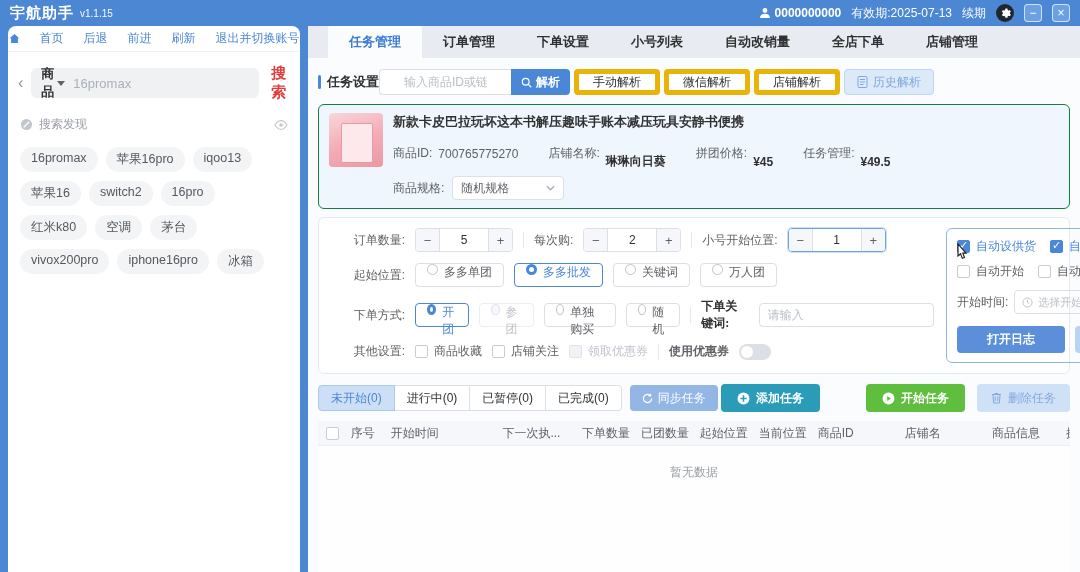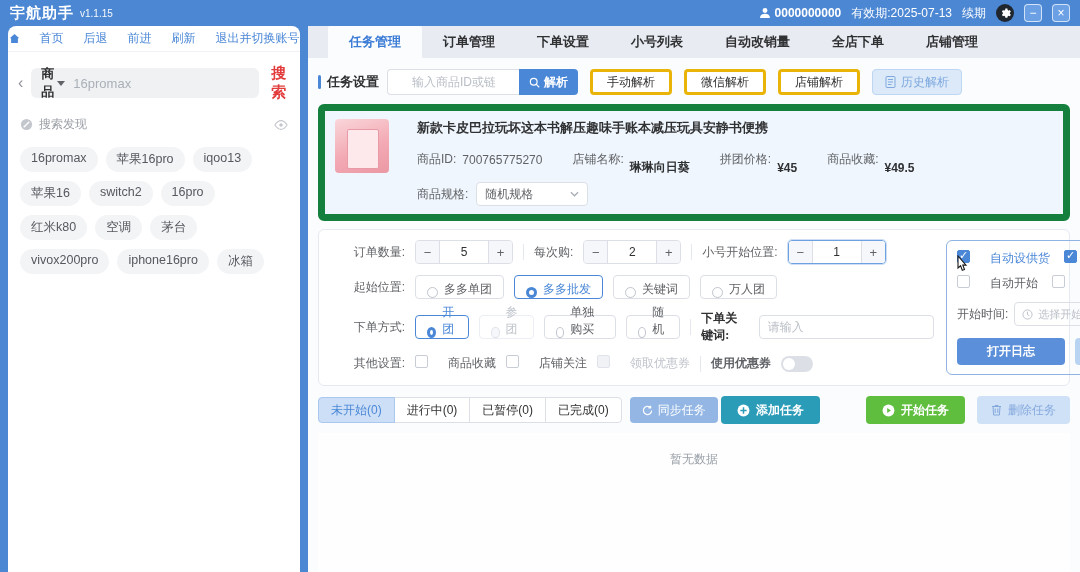--- a/index.html
+++ b/index.html
@@ -44,37 +44,37 @@
   .tag { background:#f3f4f6; border-radius:13px; padding:4px 11px; font-size:12.5px; color:#55585e; cursor:default; }
 
   
   .main { position:absolute; left:308px; top:26px; width:772px; height:546px; }
   .tabbar { height:32px; background:#e8ecf2; display:flex; align-items:flex-end; padding-left:20px; }
   .tab { padding:0 21px; line-height:32px; font-size:13px; font-weight:bold; color:#303133; cursor:default; }
   .tab.active { background:#fbfcfe; color:#3a7bd5; border-radius:2px 2px 0 0; }
   .content { height:514px; background:#fbfcfe; padding:9px 10px 0 10px; position:relative; }
 
   
-  .setup-row { display:flex; align-items:center; gap:8px; margin:2px 0 9px 0; }
+  .setup-row { display:flex; align-items:center; gap:0; margin:2px 0 9px 0; }
   .section-label { display:flex; align-items:center; gap:6px; font-size:13px; font-weight:bold; }
   .section-label:before { content:""; width:3px; height:14px; background:#4a87d6; border-radius:2px; display:block; }
   .parse-group { display:flex; }
   .parse-input { width:132px; height:26px; border:1px solid #dcdfe6; border-right:none;
     border-radius:4px 0 0 4px; padding:0 24px; font-size:12px; outline:none; color:#303133; }
   .parse-input::placeholder { color:#b9bec6; }
   .parse-btn { height:26px; background:#4a87d6; color:#fff; border:none; border-radius:0 4px 4px 0;
     padding:0 10px; font-size:12px; font-weight:bold; display:flex; align-items:center; gap:4px; cursor:default; }
-  .ghost-btn { height:26px; background:#fff; border:3px solid #eab308; border-radius:4px;
+  .ghost-btn { height:26px; background:#fff; border:5px solid #eab308; border-radius:4px;
     padding:0 14px; font-size:12px; color:#303133; cursor:default; margin-left:4px; }
   .history-btn { height:26px; background:#dce9f9; border:1px solid #bcd6f3; border-radius:4px;
     padding:0 12px; font-size:12px; color:#7fa9de; display:flex; align-items:center; gap:5px; cursor:default; margin-left:4px; }
 
   
-  .product-card { background:#eff6fd; border:7px solid #15803d; border-radius:6px;
-    padding:8px 10px; display:flex; gap:28px; }
+  .product-card { background:#eff6fd; border:1px solid #15803d; border-radius:6px;
+    padding:8px 10px; display:flex; gap:10px; }
   .thumb { width:54px; height:54px; border-radius:4px; flex-shrink:0;
     background:linear-gradient(160deg,#f9d6da 0%,#f3aab4 55%,#eb98a4 100%); position:relative; overflow:hidden; }
   .thumb:after { content:""; position:absolute; left:12px; top:10px; width:30px; height:38px;
     background:#fde9ec; border:1px solid #e89aa6; border-radius:2px; }
   .prod-info { flex:1; display:flex; flex-direction:column; gap:6px; }
   .prod-title { font-size:13px; font-weight:bold; color:#303133; }
   .prod-meta { display:flex; align-items:center; gap:6px; font-size:12px; color:#606266; }
   .prod-meta b { color:#303133;margin-top:16px; }
   .meta-gap { width:18px; }
   .spec-row { display:flex; align-items:center; gap:8px; font-size:12px; color:#606266; }
@@ -89,31 +89,31 @@
   .form-row { display:flex; align-items:center; gap:10px; }
   .f-label { width:76px; text-align:right; color:#606266; flex-shrink:0; }
   .stepper { display:flex; height:24px; border:1px solid #dcdfe6; border-radius:4px; overflow:hidden; }
   .stepper.focused { border:1px solid #6ea1e0; box-shadow:0 0 0 1px #cfe0f5; }
   .step-btn { width:24px; background:#f5f7fa; border:none; color:#606266; font-size:13px; cursor:default;
     border-left:1px solid #dcdfe6; border-right:1px solid #dcdfe6; }
   .step-btn:first-child { border-left:none; }
   .step-btn:last-child { border-right:none; }
   .step-val { width:48px; border:none; text-align:center; font-size:12px; color:#303133; outline:none; }
   .vdiv { width:1px; height:16px; background:#e4e7ed; }
-  .pill { display:flex; align-items:flex-end; gap:6px; height:24px; padding:0 11px;
+  .pill { display:flex; align-items:flex-start; gap:6px; height:24px; padding:0 11px;
     border:1px solid #dcdfe6; border-radius:4px; background:#fff; color:#606266; cursor:default; }
   .pill .dot { width:11px; height:11px; border-radius:50%; border:1px solid #c0c4cc; background:#fff; }
   .pill.selected { border-color:#4a87d6; color:#4a87d6; }
   .pill.selected .dot { border:3px solid #4a87d6; background:#fff; }
   .pill.disabled { color:#c0c4cc; border-color:#ebeef5; }
   .pill.disabled .dot { border-color:#e0e3e9; background:#f5f7fa; }
   .kw-input { width:230px; height:24px; border:1px solid #dcdfe6; border-radius:4px; padding:0 8px;
     font-size:12px; outline:none; }
   .kw-input::placeholder { color:#b9bec6; }
-  .check { display:flex; gap:20px; color:#606266; cursor:default; }
+  .check { display:flex; align-items:center; gap:6px; color:#606266; cursor:default; }
   .box { width:13px; height:13px; border:1px solid #c8ccd4; border-radius:2px; background:#fff; flex-shrink:0; }
   .check.checked .box { background:#4a87d6; border-color:#4a87d6; position:relative; }
   .check.checked .box:after { content:"✓"; position:absolute; left:1px; top:-2px; color:#fff; font-size:11px; }
   .check.checked { color:#4a87d6; }
   .check.disabled { color:#c0c4cc; }
   .check.disabled .box { background:#f0f2f5; border-color:#e0e3e9; }
   .toggle { width:32px; height:16px; border-radius:8px; background:#dcdfe6; position:relative; cursor:default; }
   .toggle:after { content:""; position:absolute; left:2px; top:2px; width:12px; height:12px;
     border-radius:50%; background:#fff; }
   .toggle-label { color:#606266; font-weight:bold; }
@@ -280,21 +280,21 @@
         <div class="prod-meta">
           <span>商品ID:</span>
           <span>700765775270</span>
           <span class="meta-gap"></span>
           <span>店铺名称:</span>
           <b>琳琳向日葵</b>
           <span class="meta-gap"></span>
           <span>拼团价格:</span>
           <b>¥45</b>
           <span class="meta-gap"></span>
-          <span>商品收藏:</span>
+          <span>任务管理:</span>
           <b>¥49.5</b>
         </div>
         <div class="spec-row">
           <span>商品规格:</span>
           <span class="spec-select">
             <span class="lbl">随机规格</span>
             <svg width="9" height="6" viewBox="0 0 10 6">
                 <path d="M1 1l4 4 4-4" fill="none" stroke="#a9aeb6" stroke-width="1.4"></path>
               </svg>
           </span>
@@ -457,19 +457,35 @@
       </button>
       <button class="del-btn">
         <svg width="11" height="12" viewBox="0 0 10 12">
             <path d="M0.5 2.5h9M3.5 2.5v-1h3v1M1.5 2.5l.6 8.5h5.8l.6-8.5M3.7 4.5v4.5M6.3 4.5v4.5" fill="none" stroke="#85a9dd"></path>
           </svg>
         <span>删除任务</span>
       </button>
     </div>
 
     <div class="table">
+      <div class="thead">
+        <span class="th c-check">
+            <span class="box"></span>
+          </span>
+        <span class="th c-seq">序号</span>
+        <span class="th c-time">开始时间</span>
+        <span class="th c-next">下一次执...</span>
+        <span class="th c-qty">下单数量</span>
+        <span class="th c-done">已团数量</span>
+        <span class="th c-startpos">起始位置</span>
+        <span class="th c-curpos">当前位置</span>
+        <span class="th c-pid">商品ID</span>
+        <span class="th c-shop">店铺名</span>
+        <span class="th c-pinfo">商品信息</span>
+        <span class="th c-op">操作</span>
+      </div>
       <div class="tbody">
         <div class="empty">暂无数据</div>
       </div>
     </div>
 
   </div>
 </div>
 
 </body></html>

